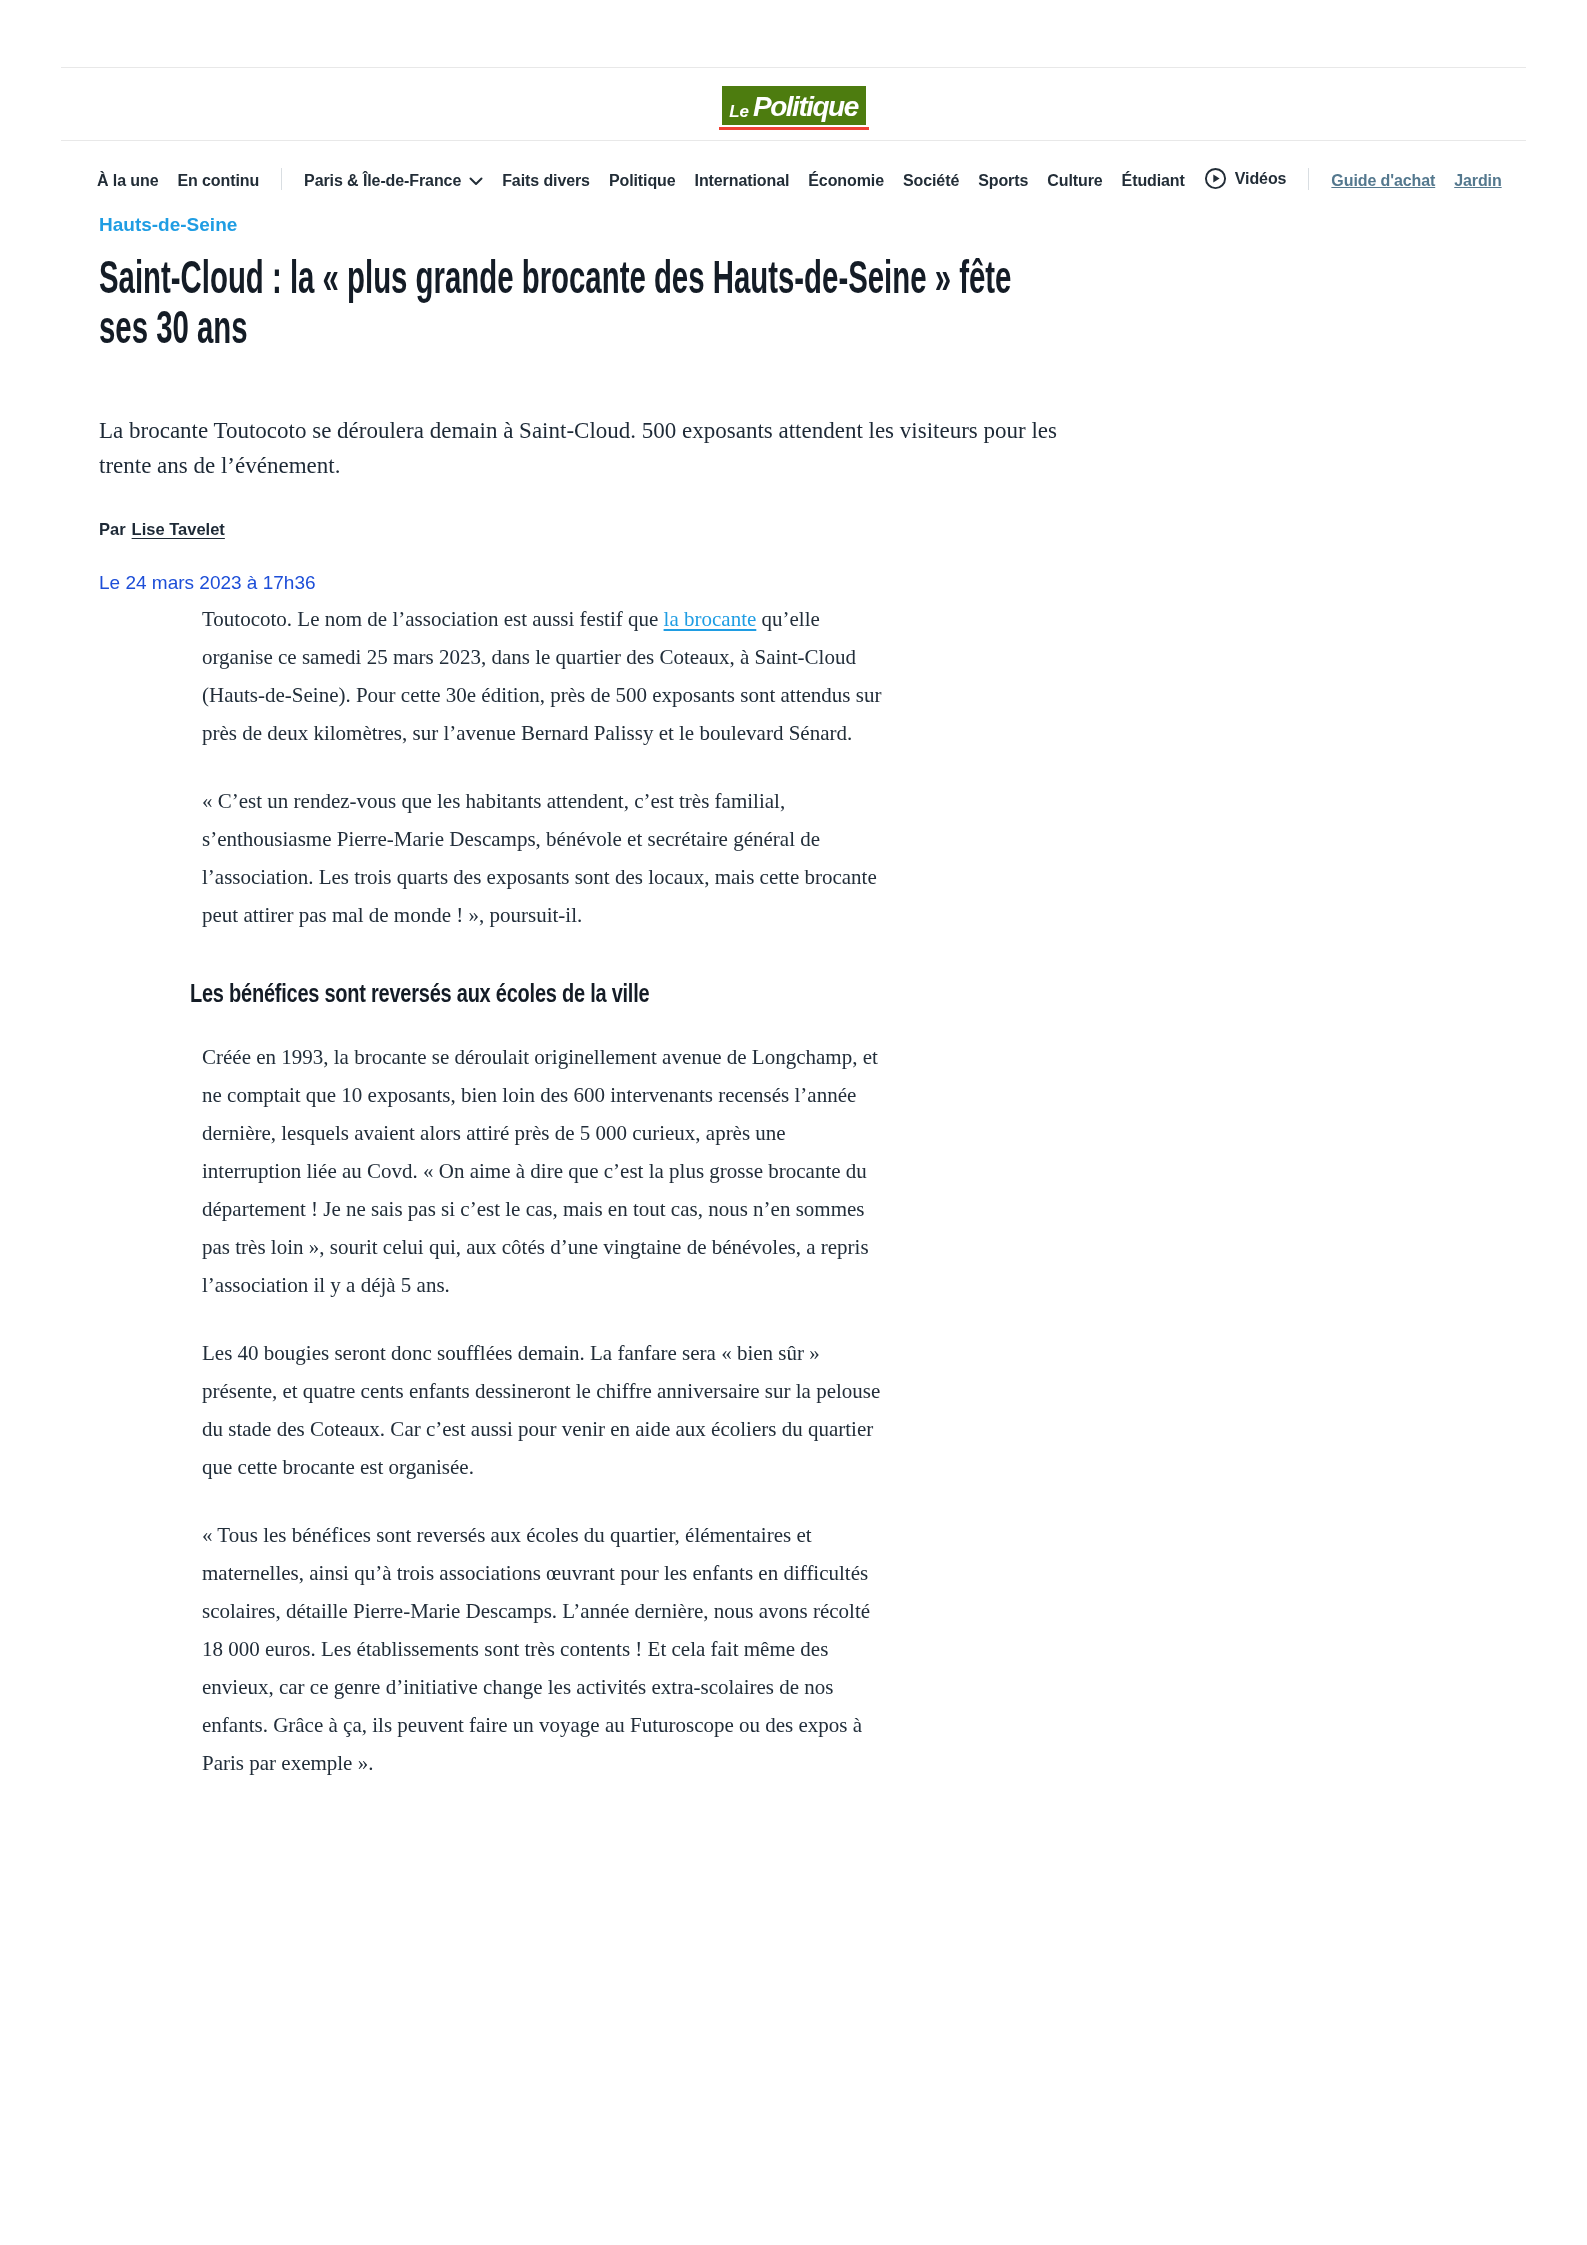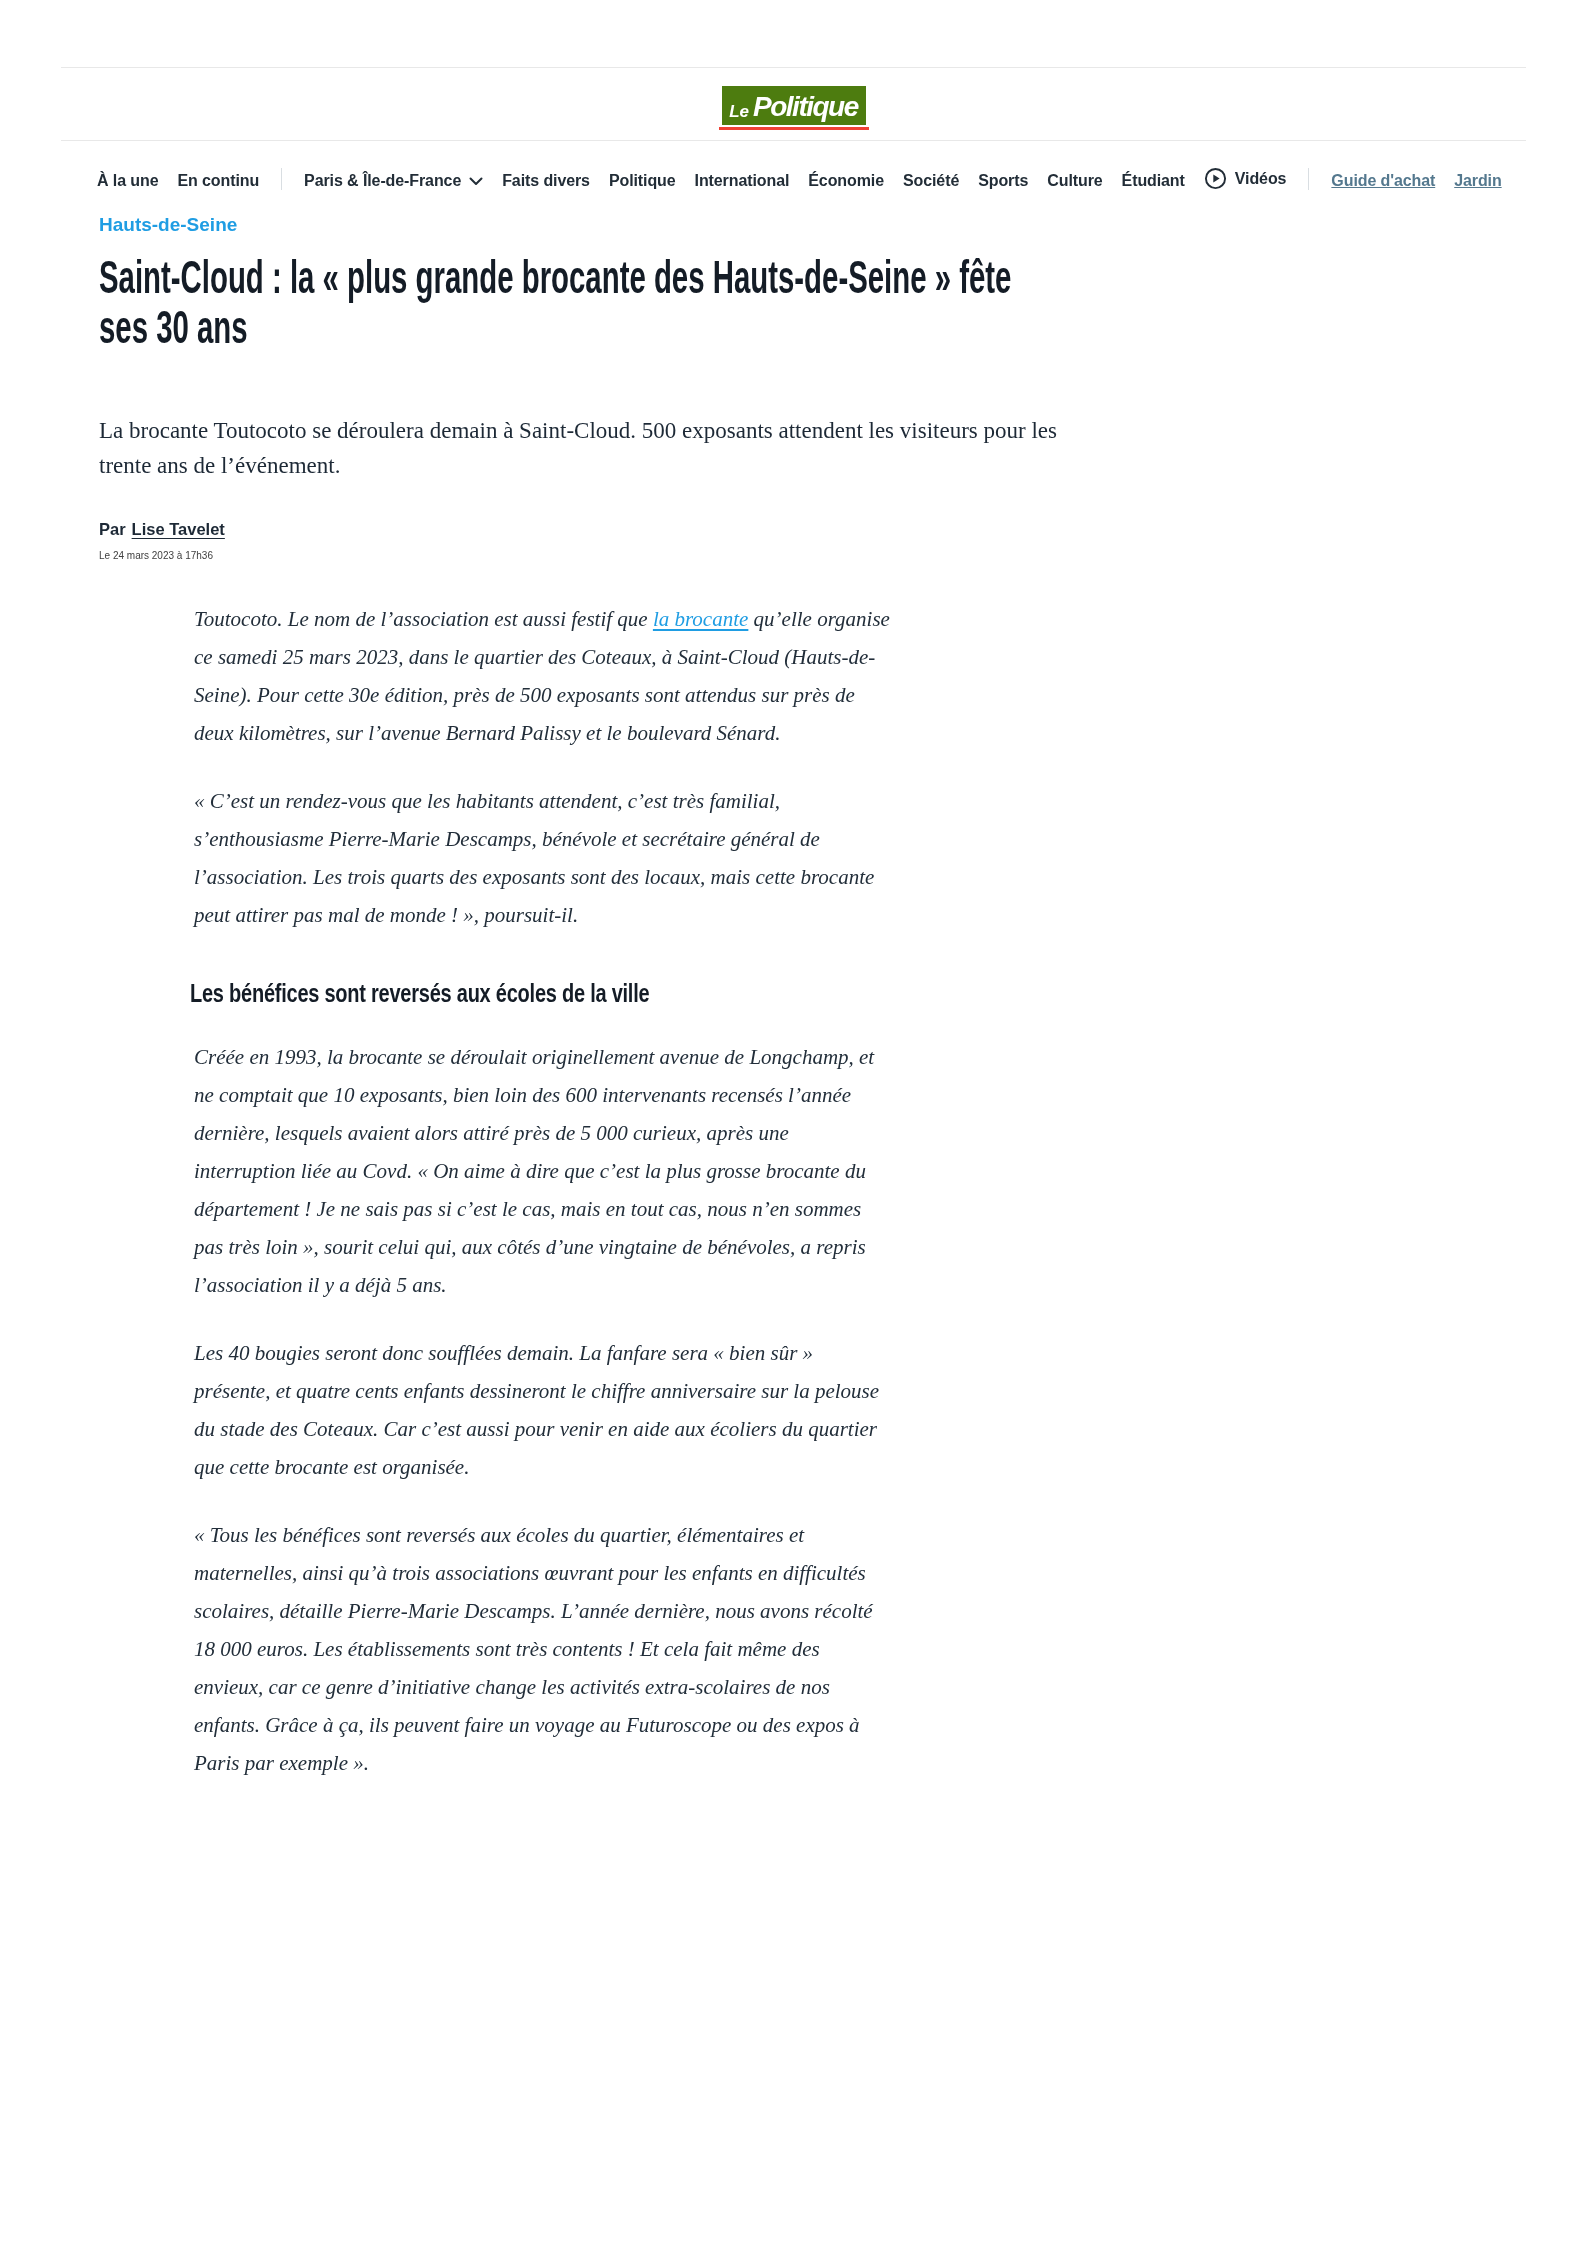--- a/index.html
+++ b/index.html
@@ -37,26 +37,26 @@
               color:#1f9de3; text-decoration:none; cursor:pointer; }
   .title { position:absolute; top:252px; left:99px; margin:0; width:1500px;
            transform:scaleX(0.625); transform-origin:left top;
            font-size:47px; line-height:50px; font-weight:800; color:#141c26; }
   .standfirst { position:absolute; top:413px; left:99px; width:960px; margin:0;
                 font-family:"Liberation Serif", serif; font-size:23px; line-height:35px;
                 color:#1d2936; }
   .byline { position:absolute; top:520px; left:99px; font-size:16.5px; font-weight:700; color:#1d2936; }
   .byline .prefix { margin-right:6px; }
   .byline a.author { color:inherit; text-decoration:underline; text-underline-offset:3px; cursor:pointer; }
-  .pubdate { position:absolute; top:550px; left:99px; font-size:10px; color:#404040; }
+  .pubdate { position:absolute; top:572px; left:99px; font-size:19px; color:#1d4ed8; }
 
   
   .body { position:absolute; top:600px; left:190px; width:700px;
           font-family:"Liberation Serif", serif; font-size:21px; line-height:38px; color:#222e3a; }
-  .body p { margin:0 0 30px 4px;font-style:italic; }
+  .body p { margin:0 0 30px 12px; }
   .subhead { margin:40px 0 26px 0; font-family:"Liberation Sans", sans-serif;
              font-size:25px; font-weight:800; color:#141c26; letter-spacing:-0.3px;
              width:125%; transform:scaleX(0.8); transform-origin:left center; }
   .inline-link { color:#1f9de3; text-decoration:underline; text-underline-offset:3px; cursor:pointer; }
 </style>
 </head>
 <body>
 
 <div class="page">
 

